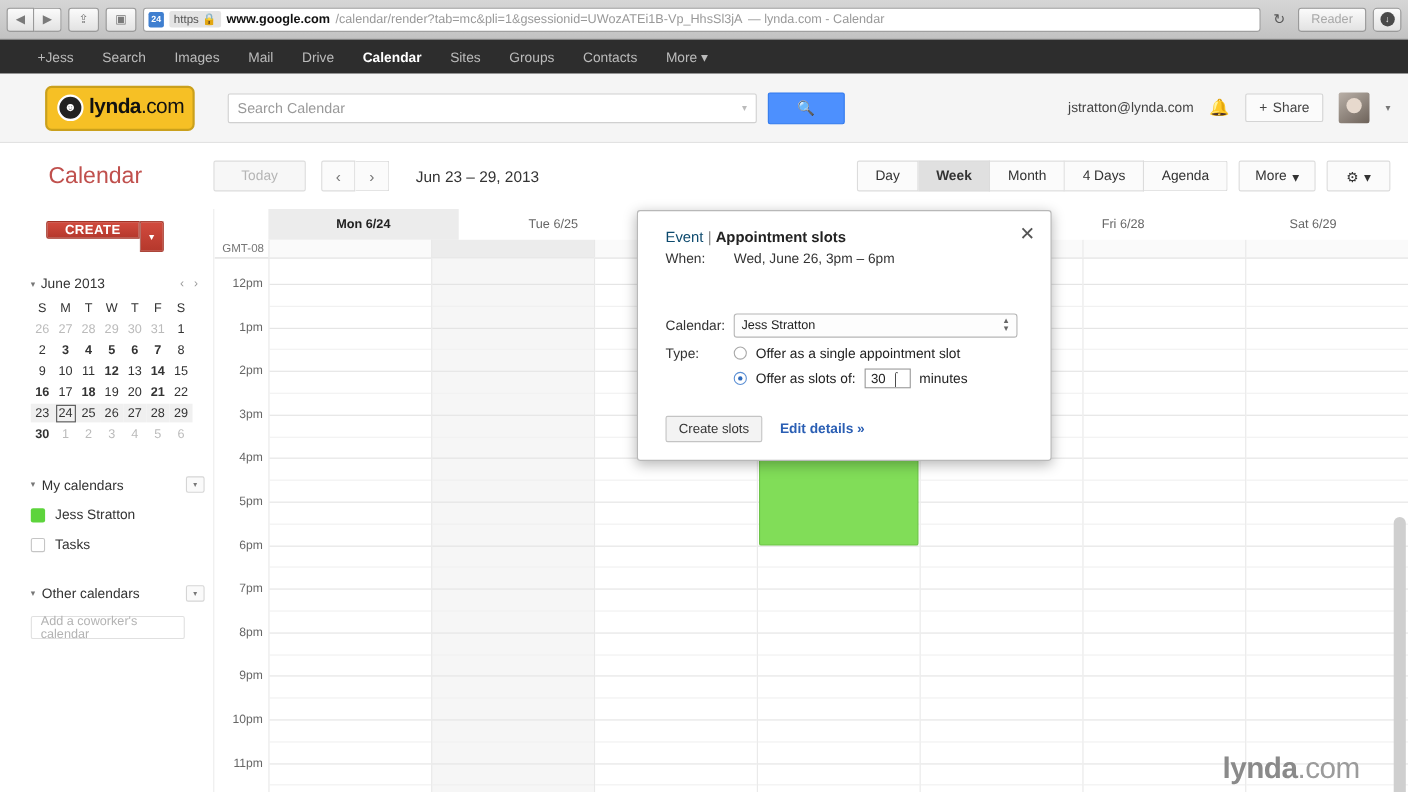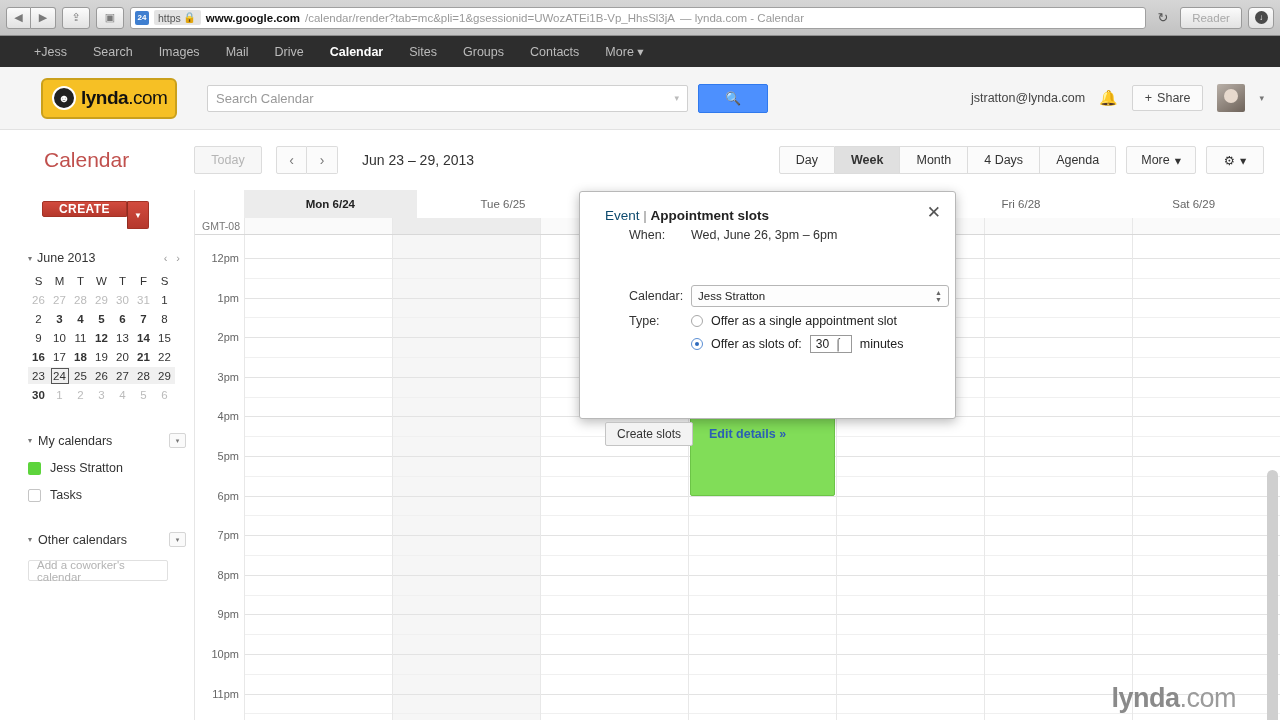--- a/index.html
+++ b/index.html
@@ -129,21 +129,21 @@
   
   .toolbar {
     position: absolute; left: 0; top: 130px; width: 1280px; height: 60px;
     background: #fff; display: flex; align-items: center;
   }
   .cal-title {
     margin-left: 44px; width: 150px;
     font-size: 21px; color: #c0504d;
   }
   .today-btn {
-    width: 68px; height: 28px; border: 1px solid #dcdcdc; border-radius: 2px;
+    width: 84px; height: 28px; border: 1px solid #dcdcdc; border-radius: 2px;
     background: #f7f7f7; color: #b5b5b5; font-size: 12.5px;
     display: flex; align-items: center; justify-content: center;
   }
   .arrow-grp { display: flex; margin-left: 14px; }
   .arrow-btn {
     width: 31px; height: 28px; border: 1px solid #dcdcdc;
     background: #fbfbfb; color: #777; font-size: 14px;
     display: flex; align-items: center; justify-content: center;
   }
   .arrow-btn:first-child { border-radius: 2px 0 0 2px; }
@@ -321,26 +321,26 @@
   .dlg-title .sep { color: #888; }
   .dlg-title .bold { font-weight: bold; }
   .dlg-close {
     position: absolute; right: 14px; top: 12px;
     font-size: 17px; color: #555; line-height: 1;
   }
   .dlg-row {
     position: absolute; left: 25px; display: flex; align-items: center;
     font-size: 12.5px; color: #333;
   }
-  .dlg-label { width: 62px; flex: 0 0 62px; color: #333; margin-left: 24px; }
+  .dlg-label { width: 62px; flex: 0 0 62px; color: #333; }
   .dlg-when { top: 36px; }
   .dlg-what { top: 60px; }
   .dlg-calendar { top: 93px; }
   .dlg-type { top: 122px; align-items: flex-start; }
-  .dlg-actions { top: 186px; margin-top: 44px; }
+  .dlg-actions { top: 186px; }
 
   .what-input {
     width: 258px; height: 25px; background: #fff;
     border: 1px solid #8cb3e0; border-radius: 2px;
     box-shadow: inset 0 0 2px rgba(110,160,215,0.45);
     display: flex; align-items: center; padding-left: 7px;
     font-size: 12.5px; color: #222;
   }
   .cal-select {
     width: 258px; height: 22px; background: #fdfdfd;

